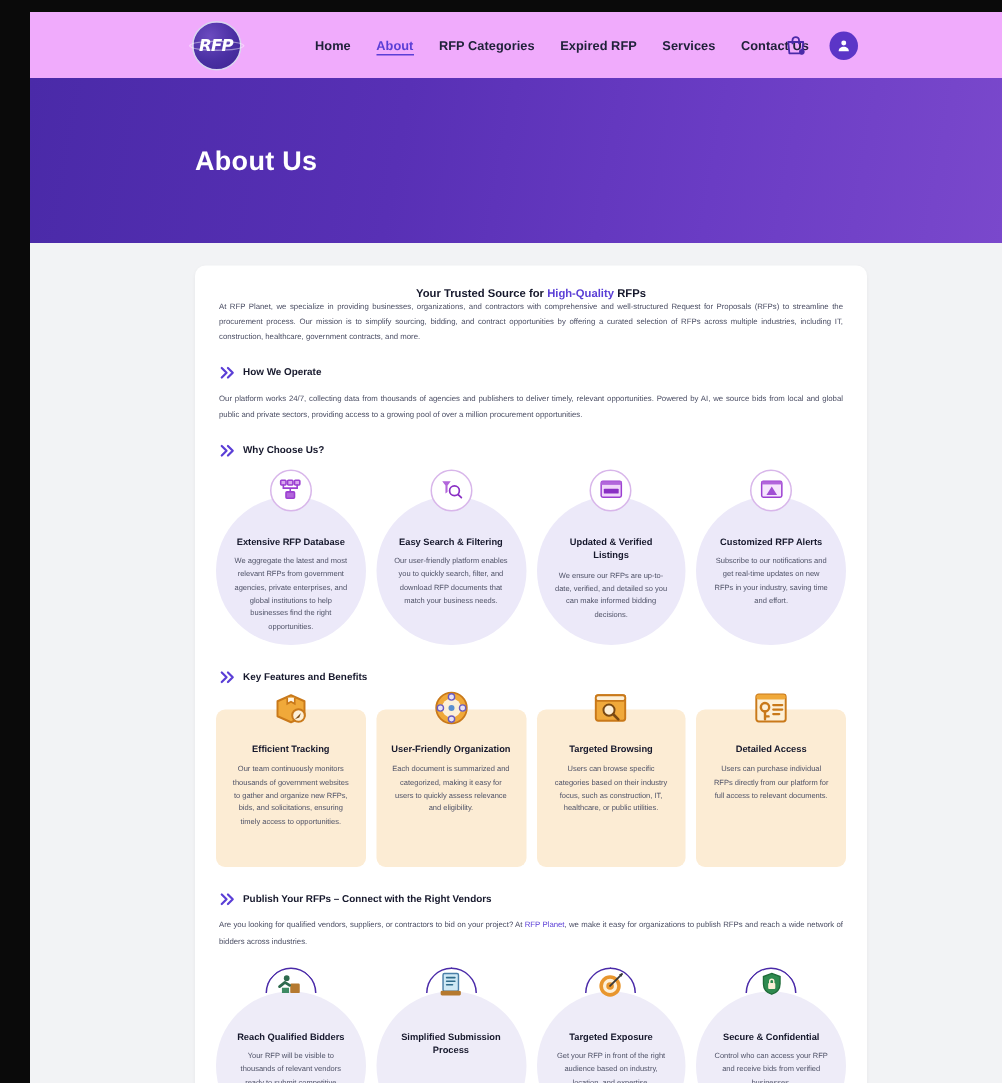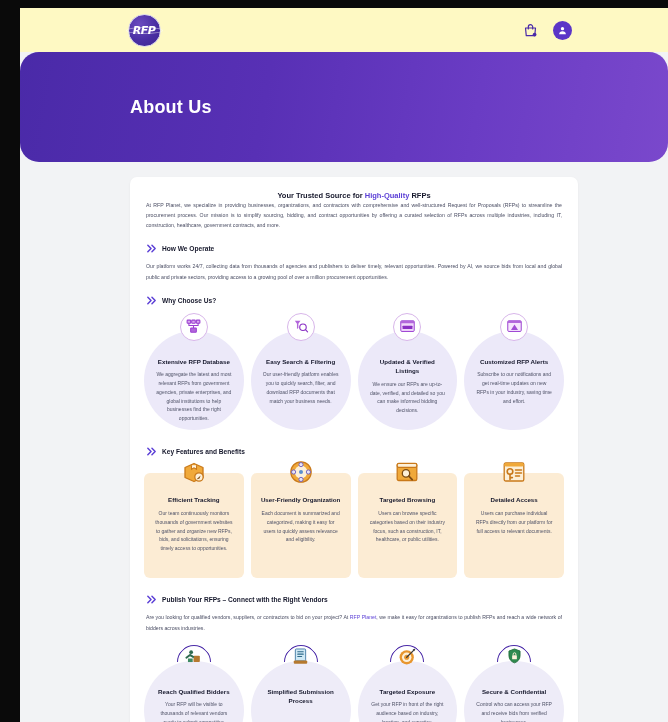--- a/index.html
+++ b/index.html
@@ -28,21 +28,21 @@
     width: 648px;
     height: 714px;
     background: #f2f3f5;
     overflow: hidden;
   }
 
   
   .navbar {
     position: relative;
     height: 44px;
-    background: #fef9c3;
+    background: #f0abfc;
     display: flex;
     align-items: center;
     padding: 0 14px 0 0;
   }
 
   .logo-wrap {
     position: absolute;
     left: 104px;
     top: 50%;
     transform: translateY(-50%);
@@ -133,21 +133,20 @@
     cursor: pointer;
   }
 
   
   .hero {
     height: 110px;
     background: linear-gradient(100deg, #4a2aa8 0%, #5830b5 38%, #6a3cc4 70%, #7a48cc 100%);
     display: flex;
     align-items: center;
     position: relative;
-    border-radius: 19px;
   }
   .hero-title {
     margin-left: 110px;
     color: #ffffff;
     font-size: 18px;
     font-weight: 700;
     letter-spacing: 0.2px;
   }
 
   
@@ -305,20 +304,28 @@
   <div id="page">
 
     <div class="navbar">
 
       <div class="logo-wrap">
         <div class="logo-circle">
           <span class="logo-text">RFP</span>
         </div>
       </div>
 
+      <div class="nav-links">
+        <span class="nav-link">Home</span>
+        <span class="nav-link active">About</span>
+        <span class="nav-link">RFP Categories</span>
+        <span class="nav-link">Expired RFP</span>
+        <span class="nav-link">Services</span>
+        <span class="nav-link">Contact Us</span>
+      </div>
 
       <div class="nav-right">
         <div class="icon-btn">
           <svg width="15" height="15" viewBox="0 0 24 24" fill="none" stroke="#4a2aa8" stroke-width="1.9">
             <path d="M4 8h16l-1.2 12.2H5.2z" stroke-linejoin="round"></path>
             <path d="M8.5 9.5V6.2a3.5 3.5 0 0 1 7 0v3.3" stroke-linecap="round"></path>
             <circle cx="18.5" cy="18.5" r="3" fill="#4a2aa8" stroke="none"></circle>
           </svg>
         </div>
         <div class="avatar-btn">

